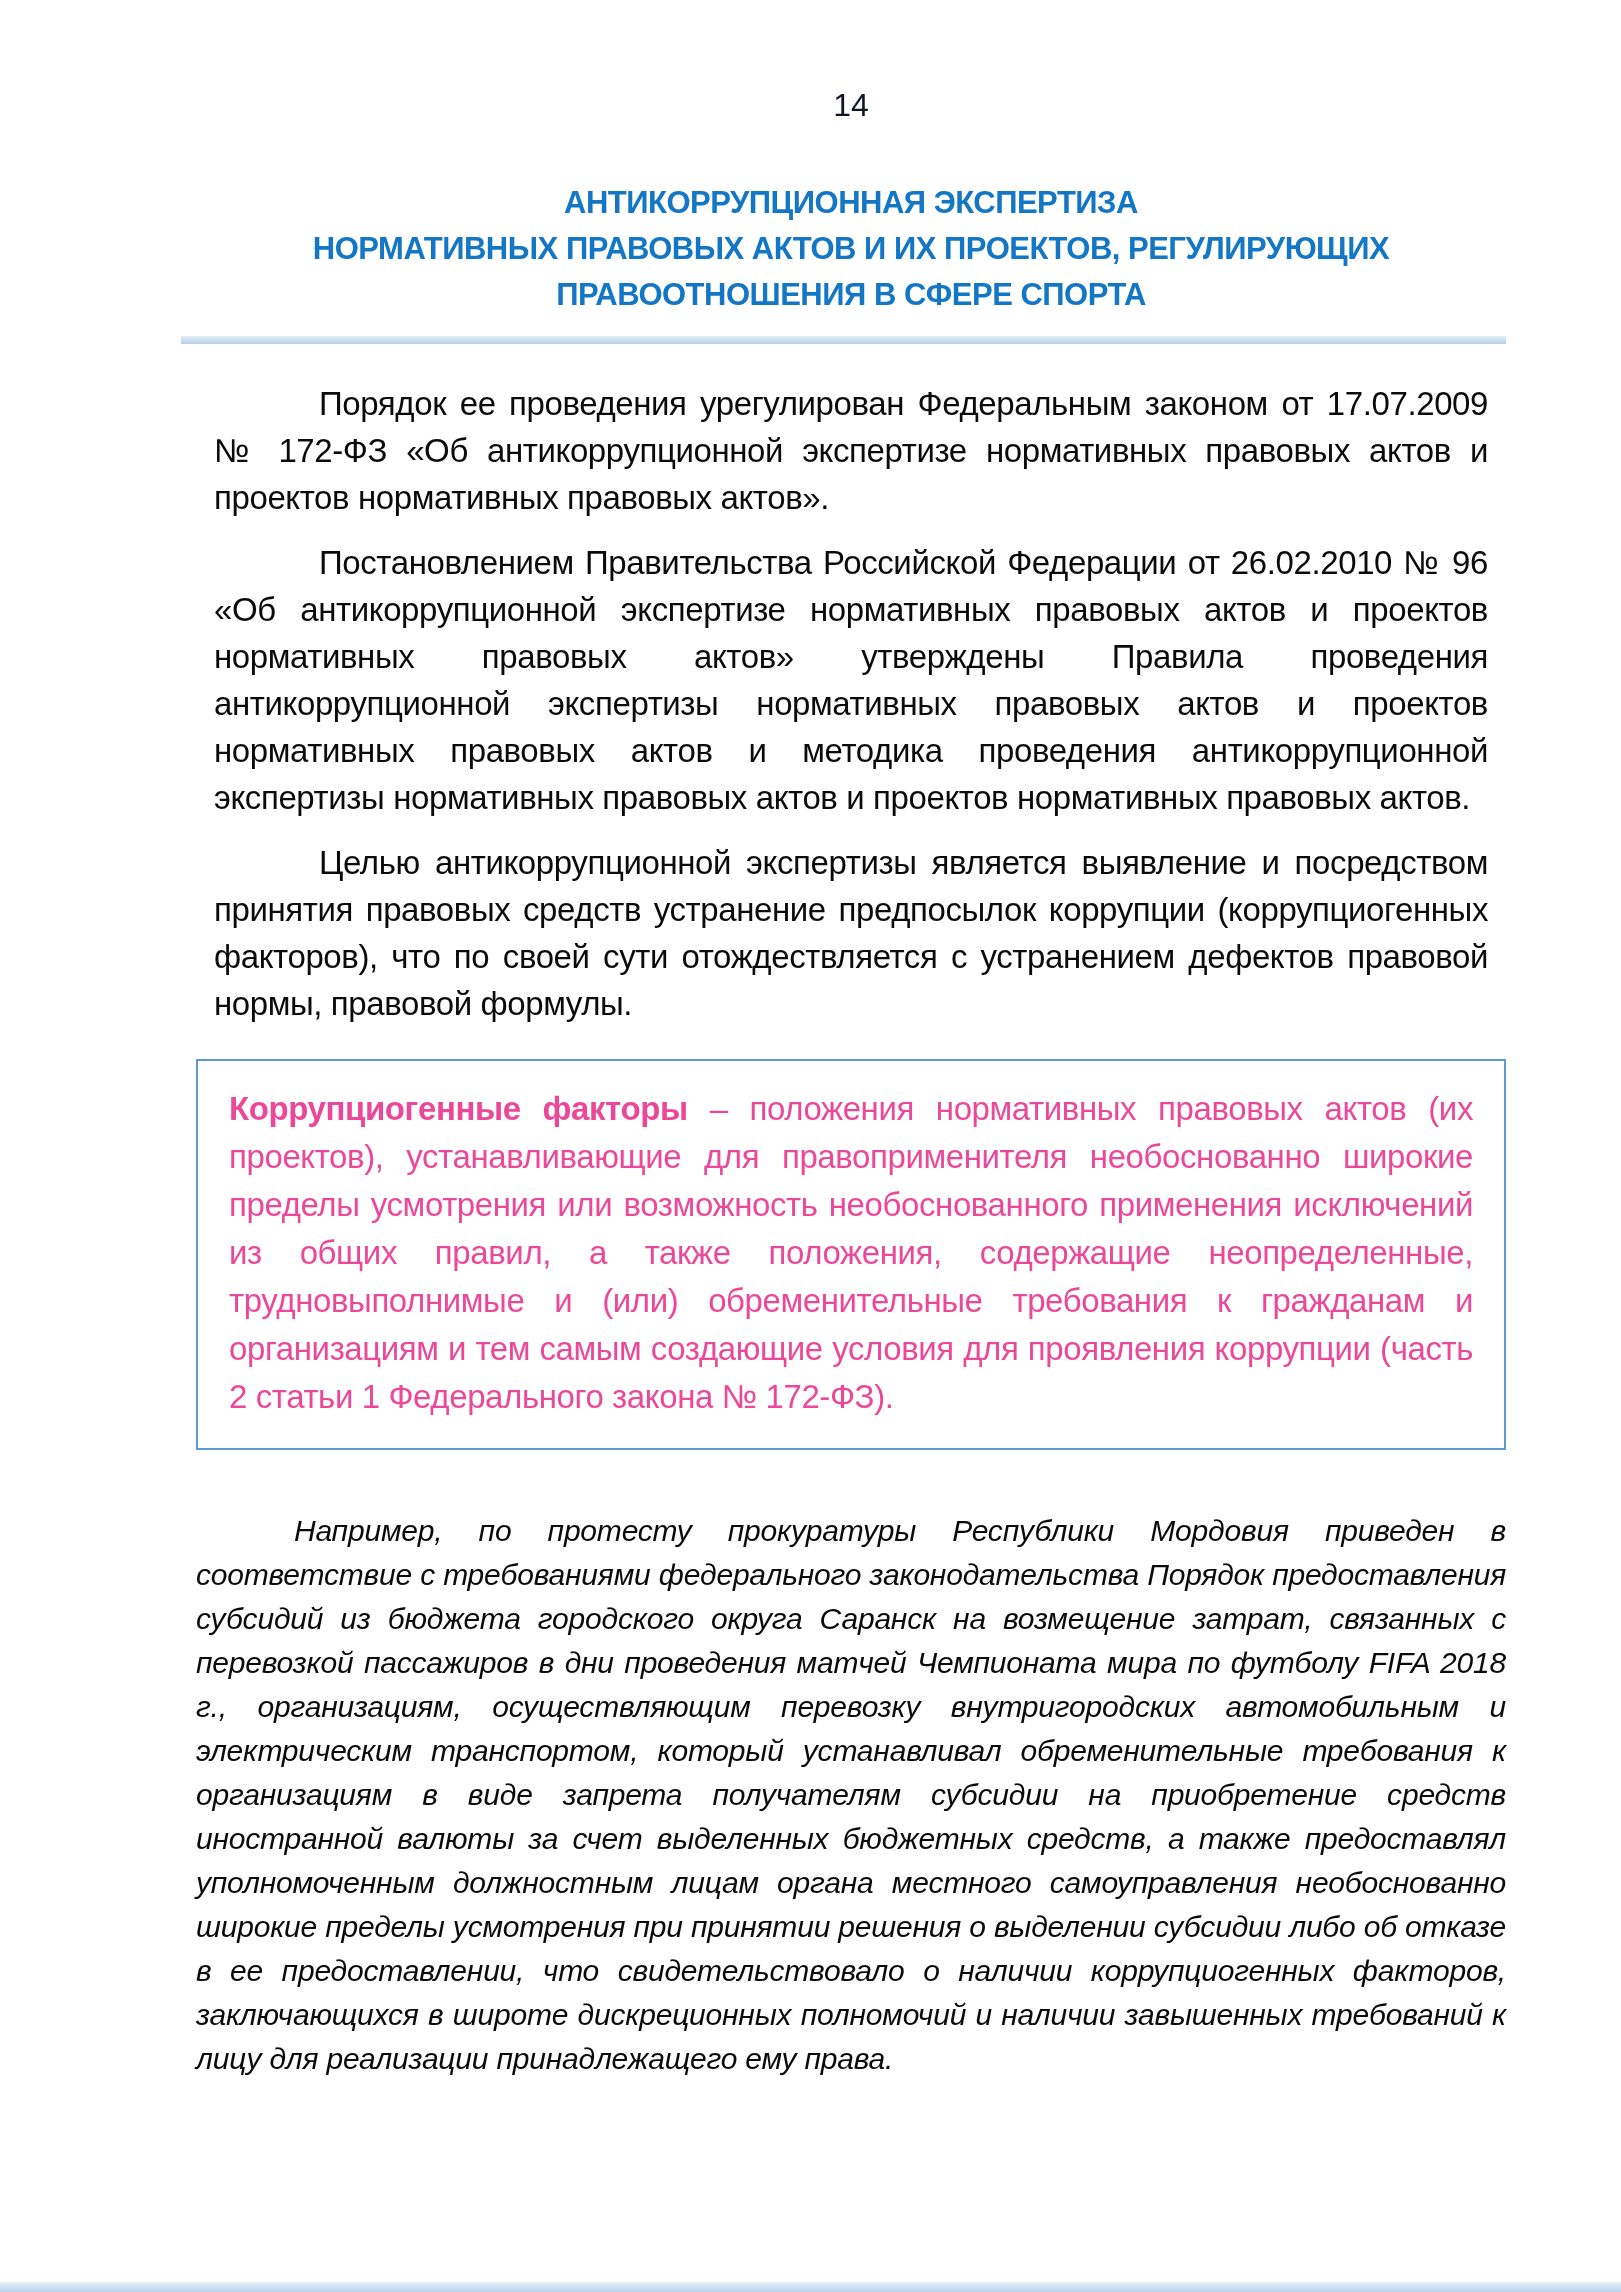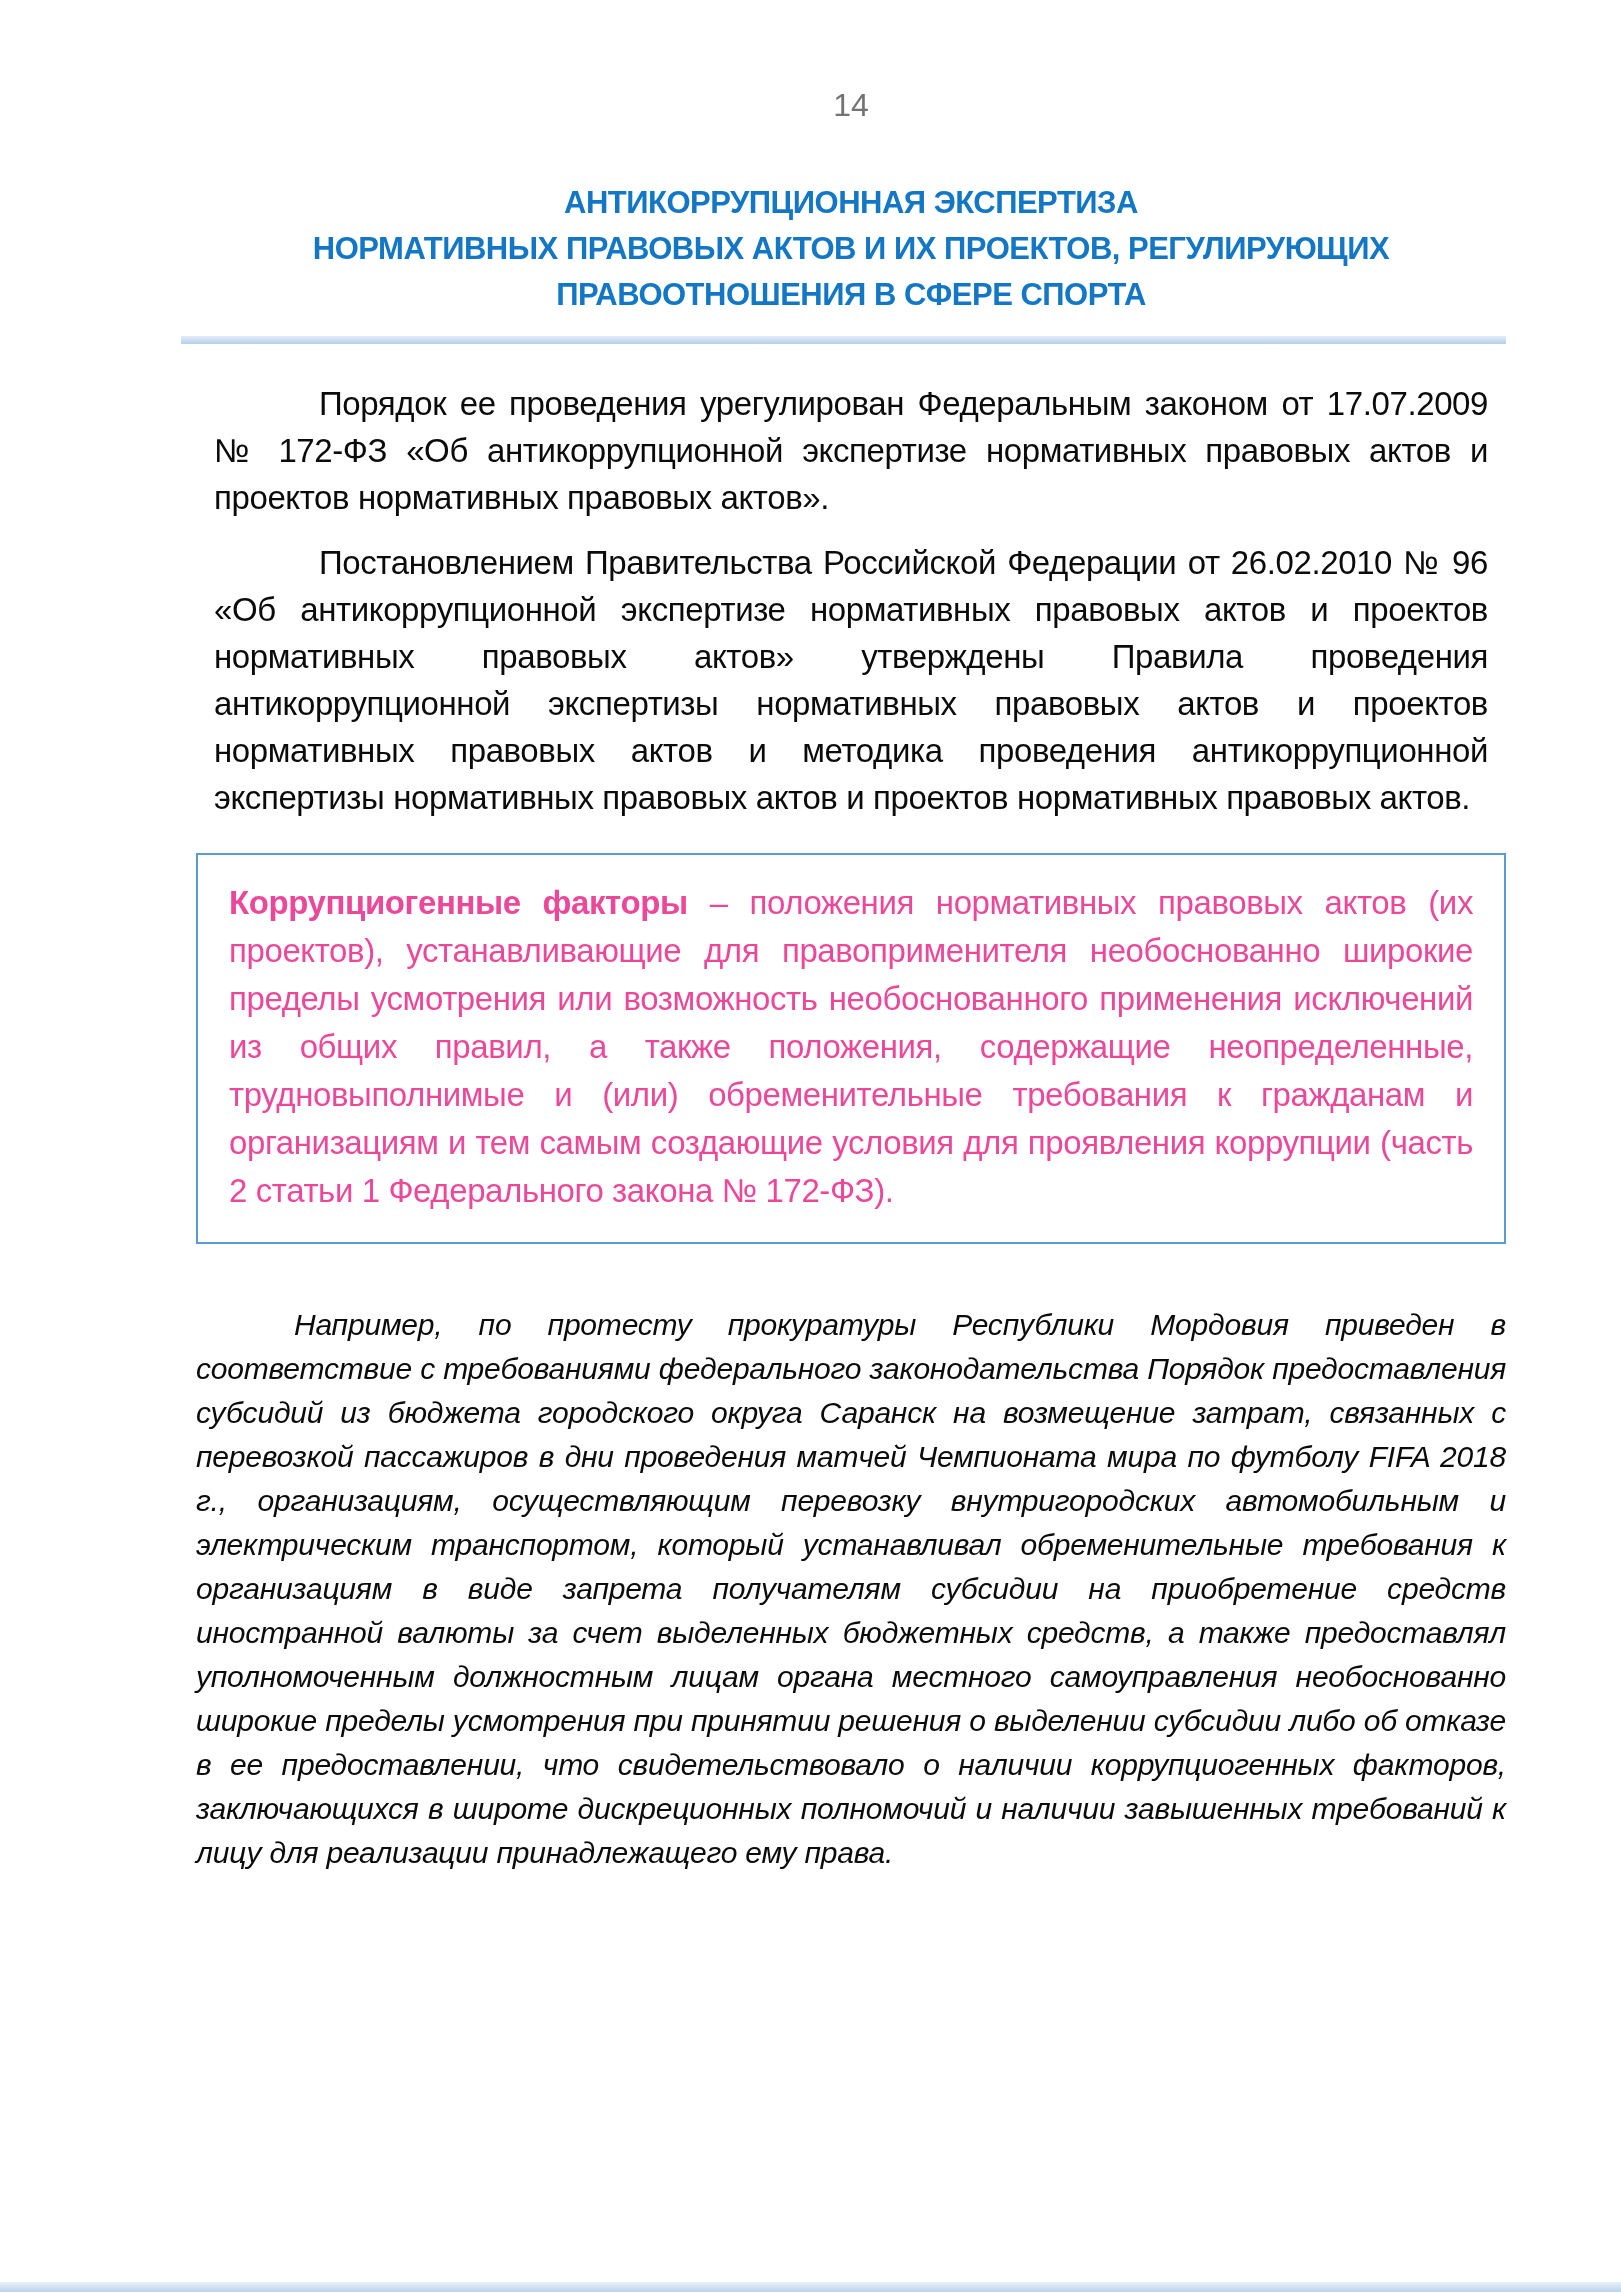--- a/index.html
+++ b/index.html
@@ -15,21 +15,21 @@
     position:absolute;
     left:196px;
     width:1310px;
     top:86px;
   }
   .page-num {
     text-align:center;
     font-size:32px;
     line-height:39px;
     margin:0 0 55px 0;
-    color:#737373;
+    color:#0f172a;
   }
   .doc-title {
     text-align:center;
     color:#1377c6;
     font-weight:bold;
     font-size:31px;
     line-height:46px;
     letter-spacing:-0.5px;
     margin:0;
   }
@@ -90,20 +90,21 @@
     <span style="display:block">НОРМАТИВНЫХ ПРАВОВЫХ АКТОВ И ИХ ПРОЕКТОВ, РЕГУЛИРУЮЩИХ</span>
     <span style="display:block">ПРАВООТНОШЕНИЯ В СФЕРЕ СПОРТА</span>
   </h1>
 
   <div class="title-rule"></div>
 
   <p class="body-par first">Порядок ее проведения урегулирован Федеральным законом от 17.07.2009 № 172-ФЗ «Об антикоррупционной экспертизе нормативных правовых актов и проектов нормативных правовых актов».</p>
 
   <p class="body-par">Постановлением Правительства Российской Федерации от 26.02.2010 № 96 «Об антикоррупционной экспертизе нормативных правовых актов и проектов нормативных правовых актов» утверждены Правила проведения антикоррупционной экспертизы нормативных правовых актов и проектов нормативных правовых актов и методика проведения антикоррупционной экспертизы нормативных правовых актов и проектов нормативных правовых актов.</p>
 
+  <p class="body-par">Целью антикоррупционной экспертизы является выявление и посредством принятия правовых средств устранение предпосылок коррупции (коррупциогенных факторов), что по своей сути отождествляется с устранением дефектов правовой нормы, правовой формулы.</p>
 
   <div class="def-box">
     <span class="lead">Коррупциогенные факторы</span><span> – положения нормативных правовых актов (их проектов), устанавливающие для правоприменителя необоснованно широкие пределы усмотрения или возможность необоснованного применения исключений из общих правил, а также положения, содержащие неопределенные, трудновыполнимые и (или) обременительные требования к гражданам и организациям и тем самым создающие условия для проявления коррупции (часть 2 статьи 1 Федерального закона № 172-ФЗ).</span>
   </div>
 
   <p class="example-par">Например, по протесту прокуратуры Республики Мордовия приведен в соответствие с требованиями федерального законодательства Порядок предоставления субсидий из бюджета городского округа Саранск на возмещение затрат, связанных с перевозкой пассажиров в дни проведения матчей Чемпионата мира по футболу FIFA 2018 г., организациям, осуществляющим перевозку внутригородских автомобильным и электрическим транспортом, который устанавливал обременительные требования к организациям в виде запрета получателям субсидии на приобретение средств иностранной валюты за счет выделенных бюджетных средств, а также предоставлял уполномоченным должностным лицам органа местного самоуправления необоснованно широкие пределы усмотрения при принятии решения о выделении субсидии либо об отказе в ее предоставлении, что свидетельствовало о наличии коррупциогенных факторов, заключающихся в широте дискреционных полномочий и наличии завышенных требований к лицу для реализации принадлежащего ему права.</p>
 
 </div>
 
 <div class="bottom-rule"></div>

